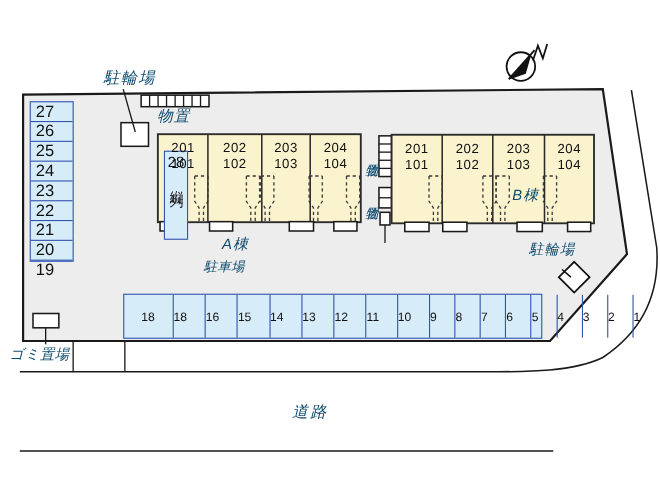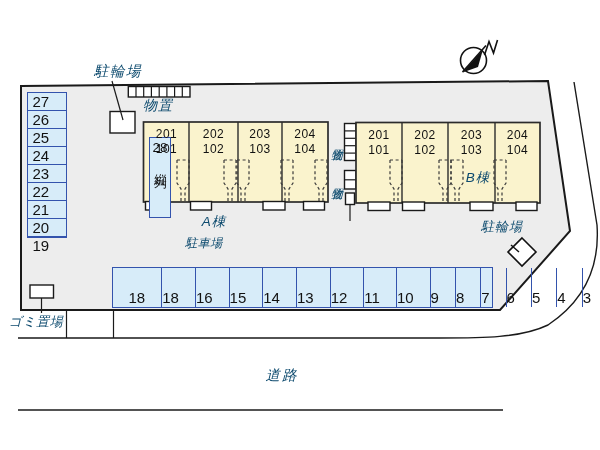--- a/index.html
+++ b/index.html
@@ -26,21 +26,21 @@
   .compass-stroke{fill:none;stroke:#111;stroke-width:1.6;}
 
   .pgrid{position:absolute;border:1.4px solid var(--parking-border);background:var(--parking-fill);
          box-sizing:border-box;display:flex;}
   #left-parking{left:26.5px;top:92px;width:40.5px;height:146px;flex-direction:column;}
   #left-parking .cell{flex:1;border-top:1.4px solid var(--parking-border);display:flex;
                       align-items:center;padding-left:5px;font-size:15px;}
   #left-parking .cell:first-child{border-top:none;}
   #bottom-parking{left:111.5px;top:267px;width:381px;height:41px;flex-direction:row;}
   #bottom-parking .cell{flex:1;border-left:1.4px solid var(--parking-border);display:flex;
-                        align-items:flex-end;justify-content:center;font-size:15px;padding-bottom:1px;margin-left:16px;}
+                        align-items:flex-end;justify-content:center;font-size:11px;padding-bottom:12px;margin-left:16px;}
   #bottom-parking .cell:first-child{border-left:none;}
 
   #tandem-box{position:absolute;left:113px;top:136.5px;width:22px;height:81.5px;box-sizing:border-box;
               border:1.4px solid var(--parking-border);background:var(--parking-fill);
               display:flex;flex-direction:column;align-items:center;margin-left:36px;}
   .tandem-num{font-size:13.5px;margin-top:2px;}
   .tandem-label{writing-mode:vertical-rl;text-orientation:upright;font-size:12.5px;margin-top:9px;letter-spacing:3px;}
 
   .lbl{position:absolute;transform:translate(-50%,-50%);white-space:nowrap;color:#0c4a6e;font-style:italic;}
   .vlbl{writing-mode:vertical-rl;text-orientation:upright;}

